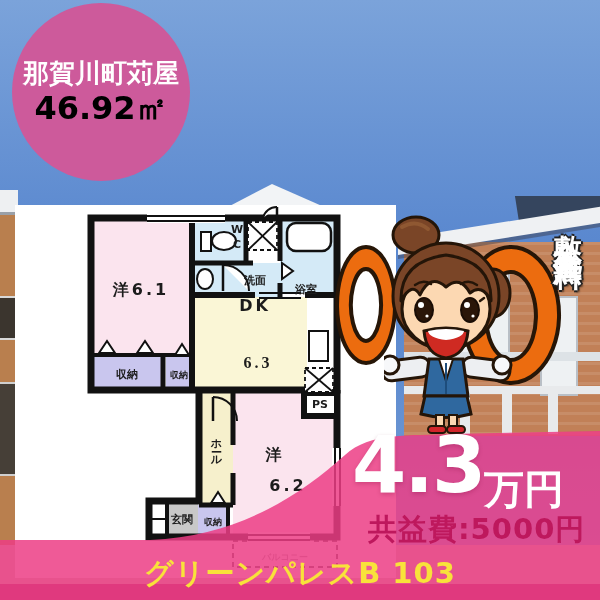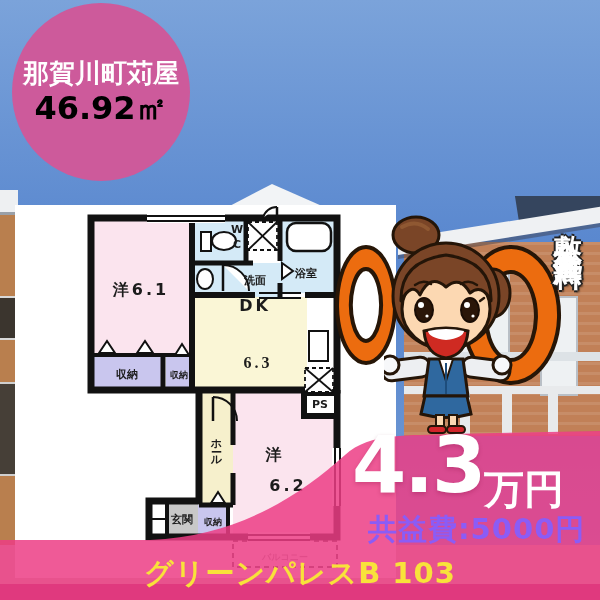--- a/index.html
+++ b/index.html
@@ -38,21 +38,21 @@
   .badge .l1{font-size:42px;font-weight:800;line-height:1.1;}
   .badge .l2{font-size:26px;font-weight:800;line-height:1.25;}
   .badge .l3{font-size:32px;font-weight:800;color:#000000;line-height:1.2;}
   
   .vpromo{position:absolute;left:550px;top:212px;width:36px;writing-mode:vertical-rl;text-orientation:upright;
           color:#fff;font-size:29px;font-weight:800;line-height:36px;letter-spacing:5px;
           text-shadow:2px 0 0 #222,-2px 0 0 #222,0 2px 0 #222,0 -2px 0 #222,2px 2px 2px rgba(0,0,0,.6);}
   .price-val{position:absolute;left:352px;top:426px;color:#fff;font-size:78px;font-weight:800;line-height:1;letter-spacing:-2px;
              text-shadow:0 2px 4px rgba(120,0,50,.25);}
   .price-unit{position:absolute;left:484px;top:462px;color:#fff;font-size:40px;font-weight:800;}
-  .price-fee{position:absolute;left:368px;top:510px;color:#8b5cf6;font-size:29px;font-weight:800;letter-spacing:1px;}
+  .price-fee{position:absolute;left:368px;top:510px;color:#be185d;font-size:29px;font-weight:800;letter-spacing:1px;}
   .banner-name{position:absolute;left:0;top:554px;width:600px;text-align:center;color:#f8e23a;font-size:29px;font-weight:800;letter-spacing:1px;}
   svg{display:block;}
 </style>
 </head>
 <body>
 
 <div class="photo">
   <div class="gable"></div>
   <div class="leftbldg">
     <div class="eave"></div>
@@ -160,21 +160,21 @@
       <path d="M160,150 L167,139 L174,150 Z"></path>
       <path d="M196,298 L203,287 L210,298 Z"></path>
     </g>
   </svg>
 
   <div class="fp-label fp-big" style="left:126px;top:85px;">洋6.1</div>
   <div class="fp-label fp-small" style="left:112px;top:169px;">収納</div>
   <div class="fp-label fp-tiny" style="left:164px;top:170px;">収納</div>
   <div class="fp-label fp-small fp-vert" style="left:222px;top:33px;line-height:11px;">WC</div>
   <div class="fp-label fp-small" style="left:240px;top:75px;">洗面</div>
-  <div class="fp-label fp-small" style="left:291px;top:68px;">浴室</div>
+  <div class="fp-label fp-small" style="left:291px;top:84px;">浴室</div>
   <div class="fp-label fp-big" style="left:240px;top:100px;">DK</div>
   <div class="fp-label fp-big" style="left:243px;top:158px;font-family:Liberation Serif, serif;">6.3</div>
   <div class="fp-label fp-small" style="left:305px;top:199px;">PS</div>
   <div class="fp-label fp-small fp-vert" style="left:200px;top:242px;">ホール</div>
   <div class="fp-label fp-big" style="left:260px;top:250px;">洋</div>
   <div class="fp-label fp-big" style="left:273px;top:280px;">6.2</div>
   <div class="fp-label fp-tiny" style="left:198px;top:317px;">収納</div>
   <div class="fp-label fp-small" style="left:167px;top:314px;">玄関</div>
   <div class="fp-label fp-tiny fp-faint" style="left:270px;top:352px;">バルコニー</div>
 </div>

